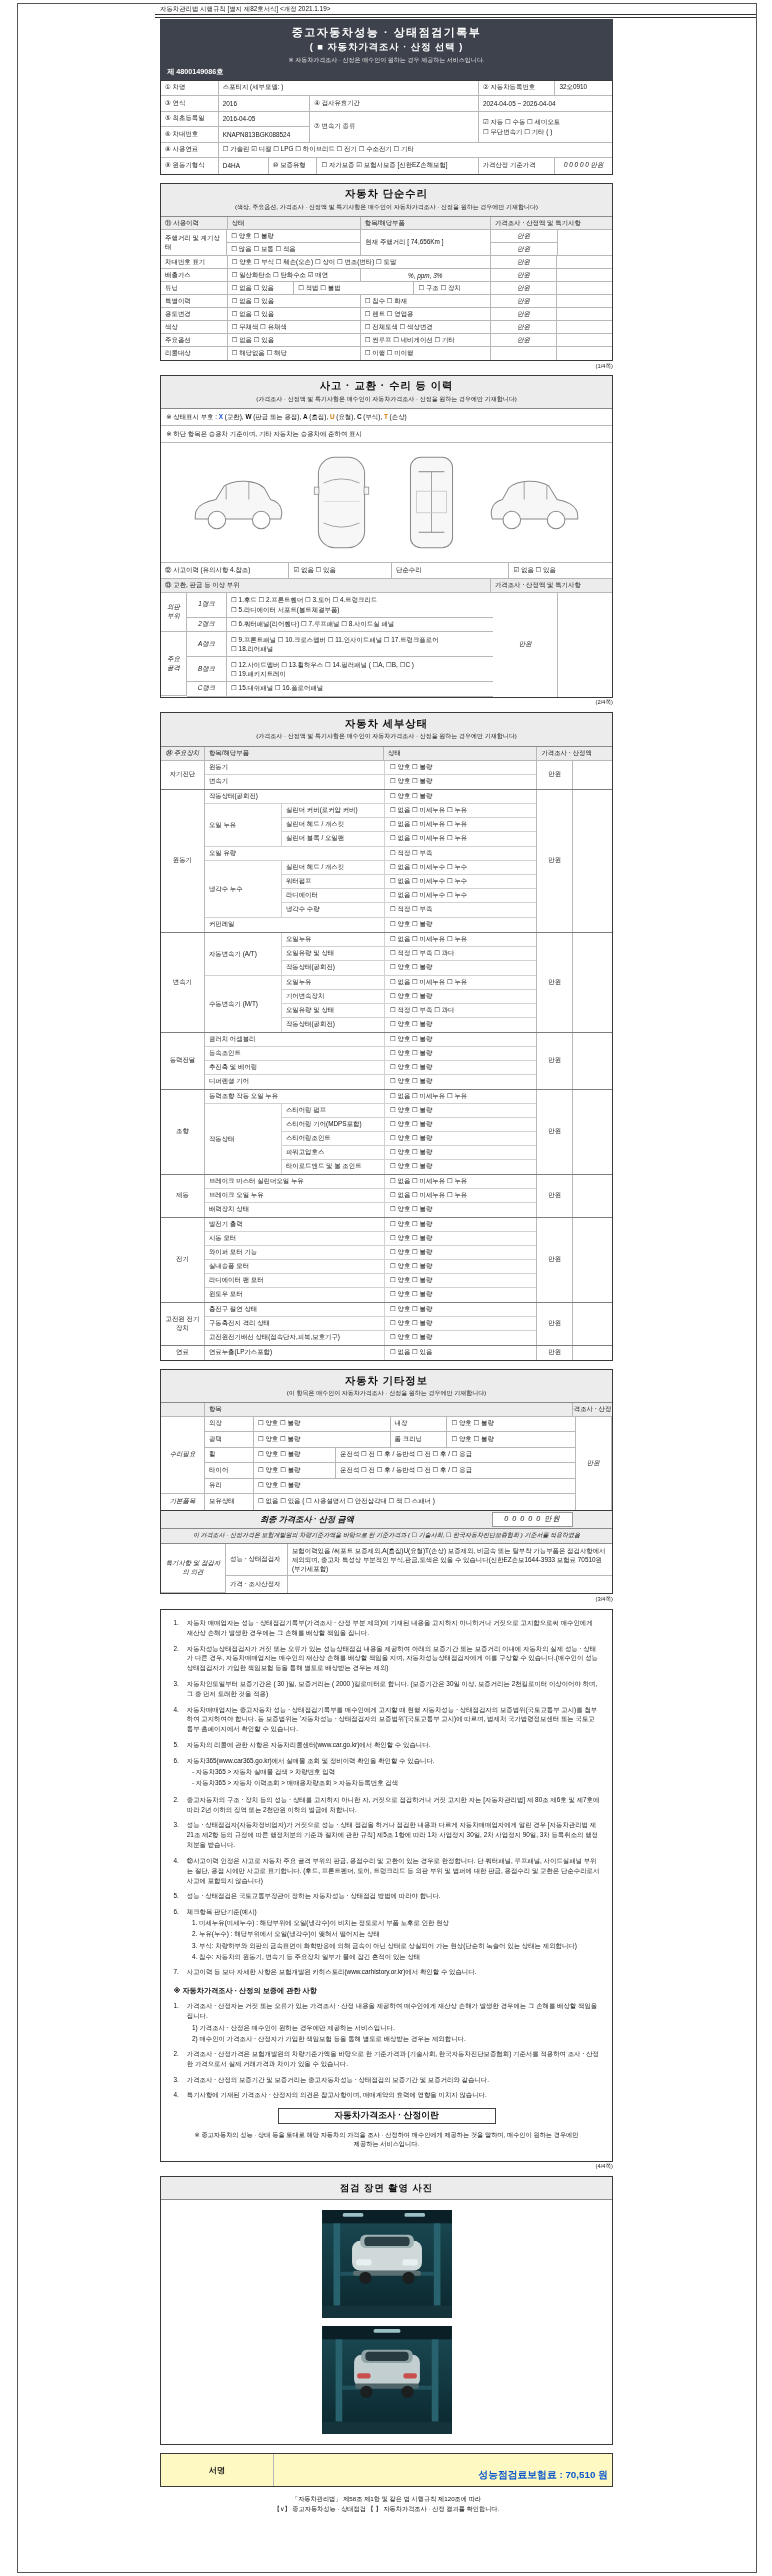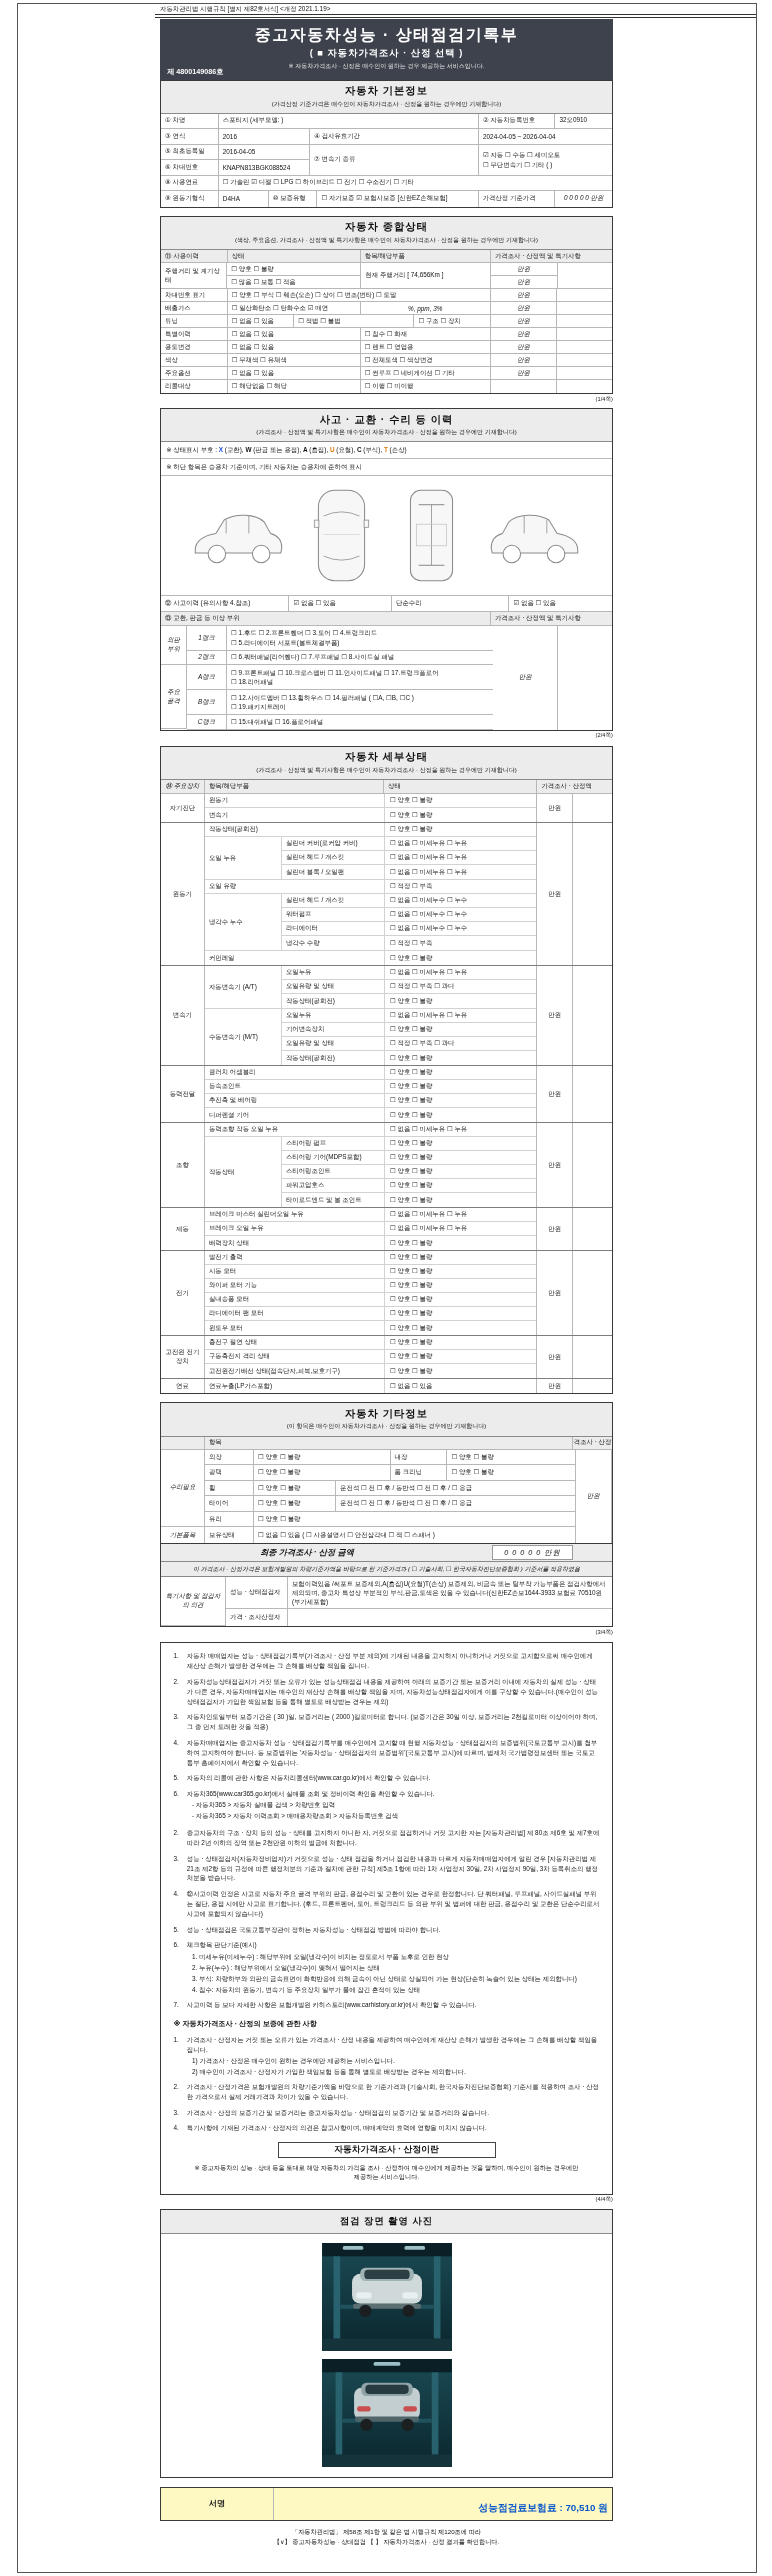--- a/index.html
+++ b/index.html
@@ -4,21 +4,21 @@
 <style>
   html,body{margin:0;padding:0;}
   body{width:773px;height:2576px;background:#fff;position:relative;overflow:hidden;
        font-family:"Liberation Sans","DejaVu Sans",sans-serif;color:#111;}
   .frame{position:absolute;left:17px;top:3.1px;width:738px;height:2568px;border:0.5px solid #555;}
   .lawref{position:absolute;left:160px;top:4.6px;font-size:6.4px;color:#111;}
   .dblrule{position:absolute;left:155px;top:14px;width:601px;height:1.5px;border-top:1px solid #333;border-bottom:0.5px solid #333;}
   .col{position:absolute;left:160px;top:0;width:453px;}
 
   .darkbox{margin-top:18.5px;height:61px;background:#3d424c;color:#fff;position:relative;text-align:center;}
-  .darkbox .t1{padding-top:6.2px;font-size:16px;font-weight:bold;letter-spacing:1.5px;}
+  .darkbox .t1{padding-top:6.2px;font-size:11px;font-weight:bold;letter-spacing:1.5px;}
   .darkbox .t2{font-size:9.3px;font-weight:bold;margin-top:1.5px;letter-spacing:1px;}
   .darkbox .t3{font-size:6px;margin-top:2.1px;color:#e6e6e6;}
   .docno{position:absolute;left:7.2px;bottom:2.6px;font-size:7.2px;font-weight:bold;color:#fff;}
 
   .tbl{border:1px solid #3a3a3a;background:#fff;margin-top:8.2px;}
   .band{background:#ececec;text-align:center;border-bottom:0.5px solid #8a8a8a;padding:3.6px 0 4.1px;}
   .band .bt{font-size:10.3px;font-weight:bold;letter-spacing:1px;}
   .band .bs{font-size:6px;margin-top:1.5px;}
   .r{display:flex;}
   .c{border-right:0.5px solid #b8b8b8;border-bottom:0.5px solid #b8b8b8;display:flex;align-items:center;
@@ -98,24 +98,20 @@
 <div class="col">
 
   <div class="darkbox">
     <div class="t1">중고자동차성능 · 상태점검기록부</div>
     <div class="t2">( ■ 자동차가격조사 · 산정 선택 )</div>
     <div class="t3">※ 자동차가격조사 · 산정은 매수인이 원하는 경우 제공하는 서비스입니다.</div>
     <div class="docno">제 4800149086호</div>
   </div>
 
   <div class="tbl" style="margin-top:0;">
-    <div class="band">
-      <div class="bt">자동차 기본정보</div>
-      <div class="bs">(가격산정 기준가격은 매수인이 자동차가격조사 · 산정을 원하는 경우에만 기재합니다)</div>
-    </div>
     <div class="r">
       <div class="c h30" style="width:58px">① 차명</div>
       <div class="c h30" style="width:262px">스포티지 (세부모델: )</div>
       <div class="c h30" style="width:77px">② 자동차등록번호</div>
       <div class="c h30 noR" style="width:57px">32오0910</div>
     </div>
     <div class="r">
       <div class="c h30" style="width:58px">③ 연식</div>
       <div class="c h30" style="width:92px">2016</div>
       <div class="c h30" style="width:170px">④ 검사유효기간</div>
@@ -147,21 +143,21 @@
       <div class="c h30 noB" style="width:50px">D4HA</div>
       <div class="c h30 noB" style="width:49px">⑩ 보증유형</div>
       <div class="c h30 noB" style="width:162px">☐ 자가보증   ☑ 보험사보증  [신한EZ손해보험]</div>
       <div class="c h30 noB" style="width:77px">가격산정 기준가격</div>
       <div class="c h30 noB noR cen" style="width:57px">0 0 0 0 0 만원</div>
     </div>
   </div>
 
   <div class="tbl">
     <div class="band">
-      <div class="bt">자동차 종합상태</div>
+      <div class="bt">자동차 단순수리</div>
       <div class="bs">(색상, 주요옵션, 가격조사 · 산정액 및 특기사항은 매수인이 자동차가격조사 · 산정을 원하는 경우에만 기재합니다)</div>
     </div>
     <div class="r">
       <div class="c h26 hdr" style="width:67px">⑪ 사용이력</div>
       <div class="c h26 hdr" style="width:134px">상태</div>
       <div class="c h26 hdr" style="width:131px">항목/해당부품</div>
       <div class="c h26 hdr noR" style="width:122px">가격조사 · 산정액 및 특기사항</div>
     </div>
     <div class="r">
       <div class="c wrap" style="width:67px;height:26px">주행거리 및 계기상태</div>

